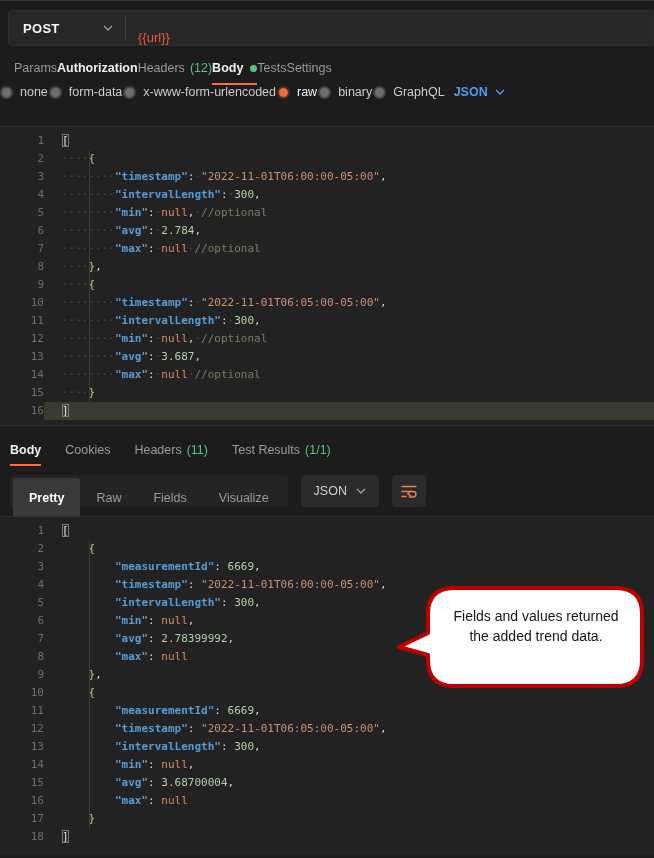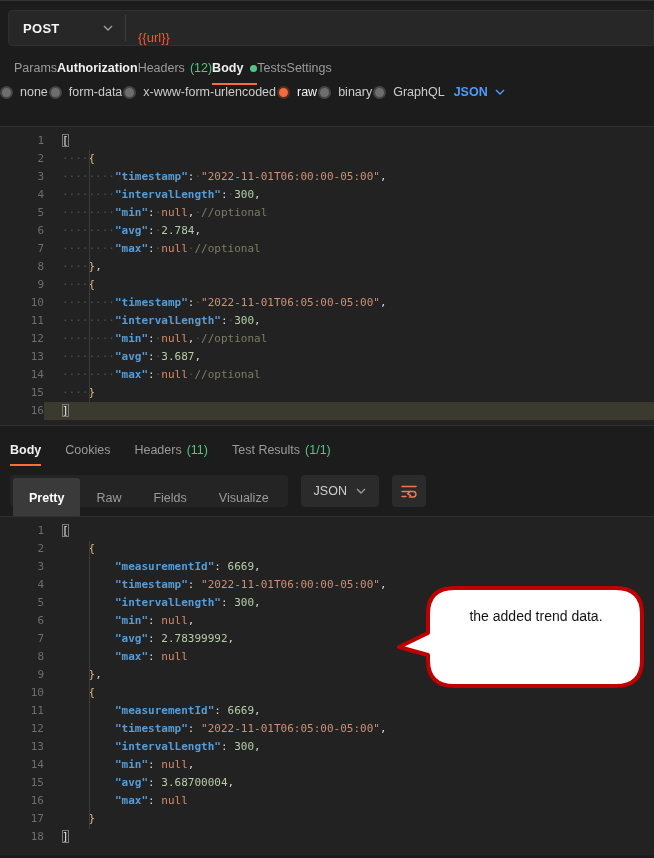--- a/index.html
+++ b/index.html
@@ -360,15 +360,16 @@
         <span class="code"><span class="tk m">]</span></span>
       </div>
     </div>
 </div>
 
 <div class="callout">
   <svg width="252" height="112" viewBox="0 0 252 112">
     <path d="M 58 5 H 220 Q 246 5 246 31 V 77 Q 246 103 220 103 H 58 Q 32 103 32 77 V 72 L 3 64 L 32 50 V 31 Q 32 5 58 5 Z" fill="#ffffff" stroke="#c00000" stroke-width="4" stroke-linejoin="round"></path>
   </svg>
   <div class="callout-text">
+    <div>Fields and values returned</div>
     <div>the added trend data.</div>
   </div>
 </div>
 
 </body></html>

